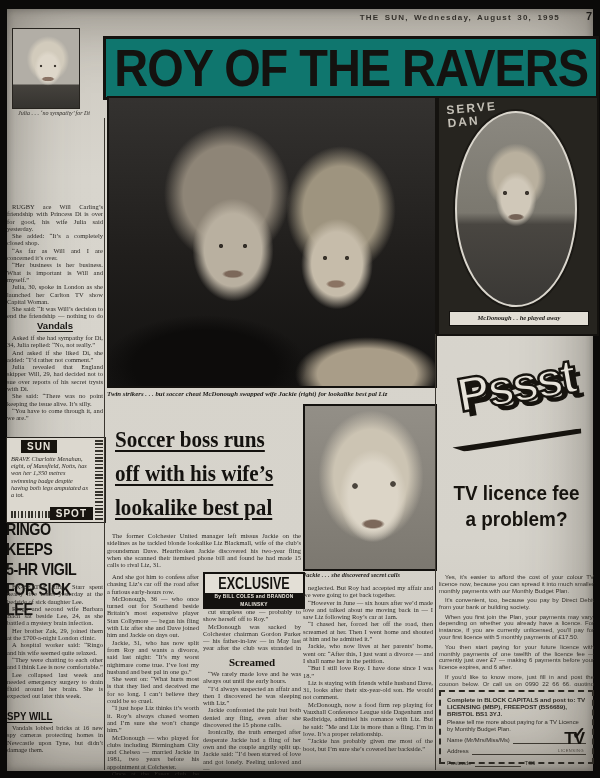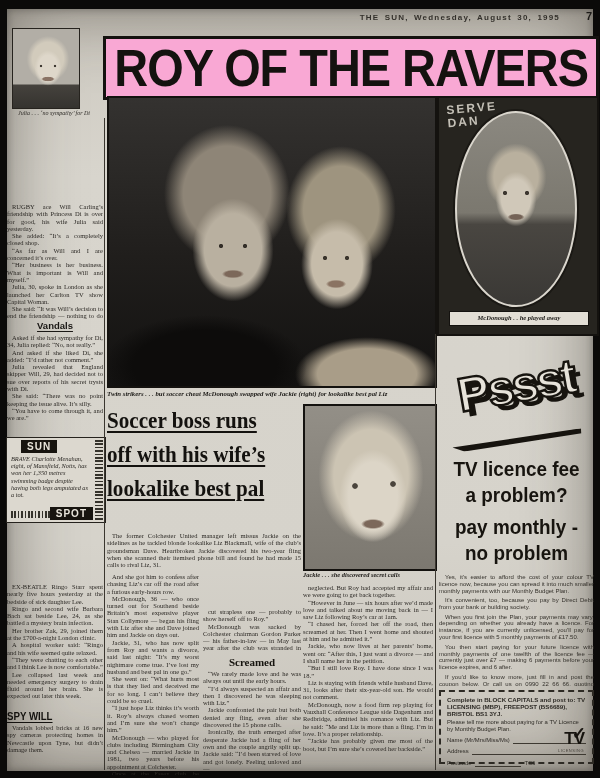--- a/index.html
+++ b/index.html
@@ -6,21 +6,21 @@
   #stage{position:relative;width:600px;height:778px;background:#0b0a09;overflow:hidden;
          font-family:"Liberation Serif",serif;text-decoration:underline;}
   #page{position:absolute;left:7px;top:9px;width:586px;height:762px;
         background:linear-gradient(180deg,#ccc8bf 0%,#d8d5cd 22%,#d6d3cb 70%,#c8c4bb 100%);
         box-shadow:inset 0 0 70px rgba(45,40,32,.5), inset 0 0 8px rgba(0,0,0,.35);}
   .abs{position:absolute;}
   
   #masthead{left:240px;top:12px;width:320px;height:12px;font:bold 8px/12px "Liberation Sans",sans-serif;
             letter-spacing:1.2px;word-spacing:2px;color:#33302b;text-align:right;}
   #pageno{left:576px;top:9px;width:16px;font:bold 11px/14px "Liberation Sans",sans-serif;color:#1d1b18;text-align:right;}
-  #banner{left:103px;top:36px;width:490px;height:58px;border:3px solid #14120f;background:#f9a8d4;
+  #banner{left:103px;top:36px;width:490px;height:58px;border:3px solid #14120f;background:#0f766e;
           display:flex;align-items:center;justify-content:center;overflow:hidden;}
   #banner span{font:bold 46px/1 "Liberation Sans",sans-serif;letter-spacing:-1px;color:#14120f;
                transform:scale(1.02,1.14);white-space:nowrap;}
   
   .vrule{width:1px;background:#3a362f;}
   
   .photo{border:2px solid #14120f;overflow:hidden;}
   #julia-photo{left:12px;top:28px;width:66px;height:79px;border:1.5px solid #26231e;
     background:
       radial-gradient(circle 2px at 28px 37px,#3f3a33 0 60%,rgba(0,0,0,0) 80%),
@@ -74,21 +74,21 @@
   
   .caption{font:italic bold 6.8px/11px "Liberation Serif",serif;color:#1c1a17;overflow:hidden;}
   #julia-caption{left:6px;top:109px;width:96px;height:10px;font:italic 6px/9px "Liberation Serif",serif;
                  color:#2e2b27;text-align:center;overflow:hidden;}
   #main-caption{left:107px;top:388px;width:328px;height:12px;}
   #jackie-caption{left:303px;top:569px;width:130px;height:11px;font-size:6.4px;}
   .headline-serif span{display:inline-block;transform:scaleX(.88);transform-origin:left;
       font-weight:bold;color:#14120f;text-decoration:underline;text-decoration-thickness:2px;text-underline-offset:3px;}
   #carling-head{left:6px;top:119px;width:98px;height:84px;font-family:"Liberation Serif",serif;}
   #carling-head span{font-size:19px;line-height:27px;}
-  #soccer-head{left:107px;top:403px;width:196px;height:102px;font-family:"Liberation Serif",serif;}
+  #soccer-head{left:107px;top:422px;width:196px;height:102px;font-family:"Liberation Serif",serif;padding-left:8px;}
   #soccer-head span{font-size:24px;line-height:34px;}
   .bt{font:6.5px/7.3px "Liberation Serif",serif;color:#2b2824;text-align:justify;overflow:hidden;}
   .bt p{margin:0;text-indent:5px;}
   .sub{font:bold 9.5px/12px "Liberation Sans",sans-serif;color:#1a1815;text-align:center;
        text-decoration:underline;text-underline-offset:2px;overflow:hidden;}
   #carling-body1{left:7px;top:203px;width:96px;height:116px;}
   #sympathy{left:7px;top:320px;width:96px;height:13px;}
   #carling-body2{left:7px;top:334px;width:96px;height:101px;}
   
   #sunspot{left:6px;top:437px;width:98px;height:84px;border:1.5px solid #26231e;background:#dcd8cf;}
@@ -126,21 +126,21 @@
   #screamed{left:203px;top:656px;width:98px;height:13px;font:bold 11px/13px "Liberation Serif",serif;
             text-align:center;color:#16140f;overflow:hidden;}
   #col2b{left:203px;top:670px;width:98px;height:105px;}
   #col3{left:303px;top:584px;width:130px;height:191px;}
   
   #ad-logo{left:440px;top:336px;width:153px;height:100px;display:flex;align-items:center;justify-content:center;}
   #ad-logo span{font:bold 48px/1 "Liberation Sans",sans-serif;color:#e7e3da;letter-spacing:-2px;
       transform:rotate(-10deg);-webkit-text-stroke:2.5px #17140f;text-shadow:5px 6px 0 #17140f;}
   #ad-swoosh{left:452px;top:434px;width:130px;height:13px;background:#17140f;transform:rotate(-5deg);
       clip-path:polygon(0 60%,100% 0,100% 38%,9% 100%);}
-  .ad-head{width:157px;text-align:center;overflow:hidden;}
+  .ad-head{width:157px;text-align:center;overflow:hidden;margin-top:24px;}
   .ad-head div{font:bold 21px/26px "Liberation Sans",sans-serif;color:#17140f;transform:scaleX(.9);}
   #ad-h1{left:438px;top:456px;height:53px;}
   #ad-h2{left:438px;top:514px;height:53px;}
   #ad-body{left:439px;top:574px;width:155px;height:112px;font:6px/6.9px "Liberation Sans",sans-serif;
            color:#35322c;text-align:justify;overflow:hidden;}
   #ad-body p{margin:0 0 2.5px 0;text-indent:6px;}
   #coupon{left:439px;top:690px;width:155px;height:74px;border:2px dashed #2d2a24;padding:4px 6px;
           box-sizing:border-box;font-family:"Liberation Sans",sans-serif;color:#2e2b26;}
   .cp-bold{font:bold 6.2px/7px "Liberation Sans",sans-serif;}
   .cp-small{font:5.9px/6.6px "Liberation Sans",sans-serif;margin-top:2px;}
@@ -184,20 +184,25 @@
   </div>
 
   <div id="sunspot" class="abs" style="position:absolute;">
     <span id="sun-logo" class="abs badge">SUN</span>
     <div id="film-right" class="abs"></div>
     <div id="sunspot-text" class="abs">BRAVE Charlotte Menahan, eight, of Mansfield, Notts, has won her 1,350 metres swimming badge despite having both legs amputated as a tot.</div>
     <div id="film-bottom" class="abs"></div>
     <span id="spot-logo" class="abs badge">SPOT</span>
   </div>
 
+  <div id="ringo-head" class="abs headline-sans">
+    <span>RINGO KEEPS</span><br>
+    <span>5-HR VIGIL</span><br>
+    <span>FOR SICK LEE</span>
+  </div>
   <div id="ringo-body" class="abs bt">
     <p>EX-BEATLE Ringo Starr spent nearly five hours yesterday at the bedside of sick daughter Lee.</p>
     <p>Ringo and second wife Barbara Bach sat beside Lee, 24, as she battled a mystery brain infection.</p>
     <p>Her brother Zak, 29, joined them at the £700-a-night London clinic.</p>
     <p>A hospital worker said: “Ringo and his wife seemed quite relaxed.</p>
     <p>“They were chatting to each other and I think Lee is now comfortable.”</p>
     <p>Lee collapsed last week and needed emergency surgery to drain fluid around her brain. She is expected out later this week.</p>
   </div>
   <div id="spy-head" class="abs">
     <span>SPY WILL SURVIVE</span>
@@ -235,20 +240,24 @@
     <p>And she got him to confess after chasing Liz’s car off the road after a furious early-hours row.</p>
     <p>McDonough, 36 — who once turned out for Southend beside Britain’s most expensive player Stan Collymore — began his fling with Liz after she and Dave joined him and Jackie on days out.</p>
     <p>Jackie, 31, who has now split from Roy and wants a divorce, said last night: “It’s my worst nightmare come true. I’ve lost my husband and best pal in one go.”</p>
     <p>She went on: “What hurts most is that they lied and deceived me for so long. I can’t believe they could be so cruel.</p>
     <p>“I just hope Liz thinks it’s worth it. Roy’s always chased women and I’m sure she won’t change him.”</p>
     <p>McDonough — who played for clubs including Birmingham City and Chelsea — married Jackie in 1981, two years before his appointment at Colchester.</p>
     <p>Once at the Essex club, he quickly became firm friends with Liz and husband Dave.</p>
 
   </div>
 
+  <div id="exclusive" class="abs">
+    <span class="ex-label">EXCLUSIVE</span>
+    <span class="ex-byline">By BILL COLES and BRANDON MALINSKY</span>
+  </div>
   <div id="col2a" class="abs bt">
     <p>cut strapless one — probably to show herself off to Roy.”</p>
     <p>McDonough was sacked by Colchester chairman Gordon Parker — his father-in-law — in May last year after the club was stranded in the Third Division.</p>
 
   </div>
   <div id="screamed" class="abs">Screamed</div>
   <div id="col2b" class="abs bt">
     <p>“We rarely made love and he was always out until the early hours.</p>
     <p>“I’d always suspected an affair and then I discovered he was sleeping with Liz.”</p>
     <p>Jackie confronted the pair but both denied any fling, even after she discovered the 15 phone calls.</p>
@@ -268,24 +277,20 @@
   <div class="abs vrule" style="left:435px;top:334px;height:436px;"></div>
 
   <div id="ad-logo" class="abs">
     <span>Pssst</span>
   </div>
   <div id="ad-swoosh" class="abs"></div>
   <div id="ad-h1" class="abs ad-head">
     <div>TV licence fee</div>
     <div>a problem?</div>
   </div>
-  <div id="ad-h2" class="abs ad-head">
-    <div>pay monthly -</div>
-    <div>no problem</div>
-  </div>
   <div id="ad-body" class="abs">
     <p>Yes, it’s easier to afford the cost of your colour TV licence now, because you can spread it into much smaller monthly payments with our Monthly Budget Plan.</p>
     <p>It’s convenient, too, because you pay by Direct Debit from your bank or building society.</p>
     <p>When you first join the Plan, your payments may vary, depending on whether you already have a licence. For instance, if you are currently unlicensed, you’ll pay for your first licence with 5 monthly payments of £17.50.</p>
     <p>You then start paying for your future licence with monthly payments of one twelfth of the licence fee — currently just over £7 — making 6 payments before your licence expires, and 6 after.</p>
     <p>If you’d like to know more, just fill in and post the coupon below. Or call us on 0990 22 66 66, quoting reference TS6. Lines are open every day.</p>
 
   </div>
   <div id="coupon" class="abs" style="position:absolute;">
     <div class="cp-bold">Complete in BLOCK CAPITALS and post to: TV LICENSING (MBP), FREEPOST (BS6689), BRISTOL BS1 3YJ.</div>

